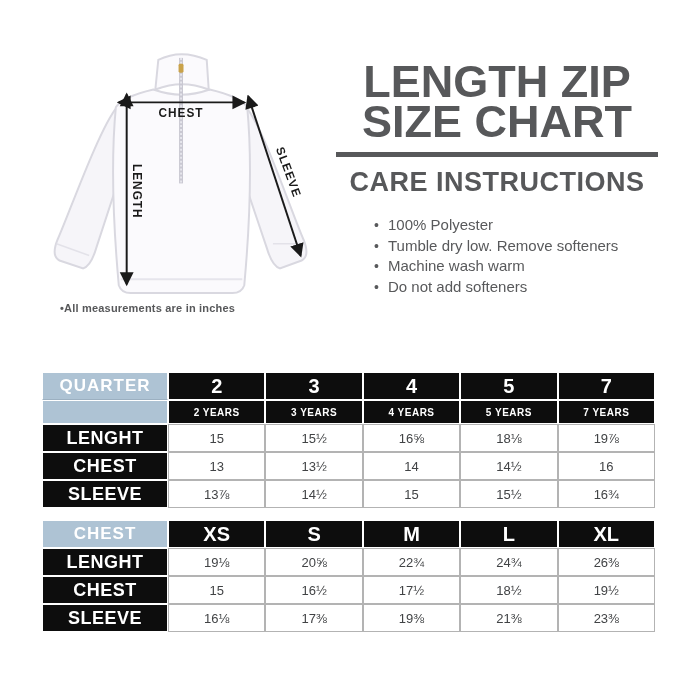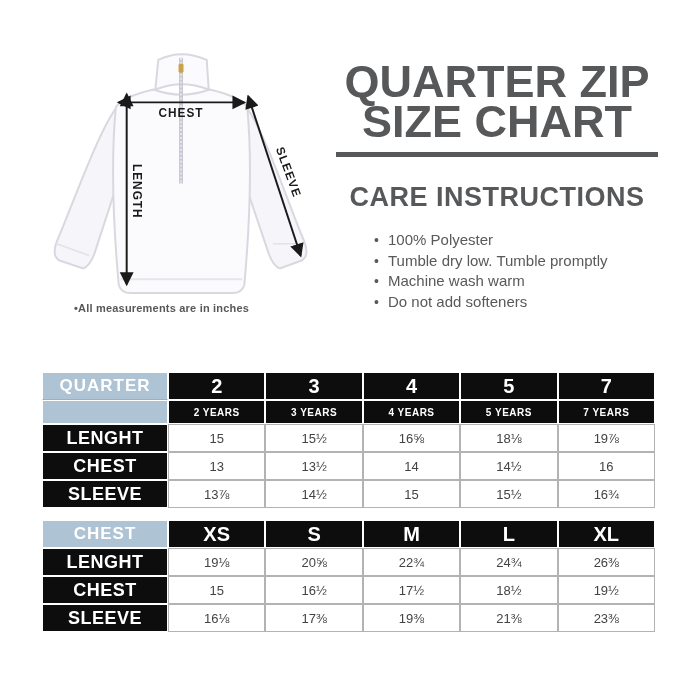--- a/index.html
+++ b/index.html
@@ -4,32 +4,32 @@
 <style>
   html,body{margin:0;padding:0;background:#ffffff;}
   .canvas{
     position:relative;width:700px;height:700px;background:#ffffff;overflow:hidden;
     font-family:"Liberation Sans", sans-serif;color:#58595b;
   }
 
   
   .garment{position:absolute;left:28px;top:50px;width:312px;height:252px;}
   .measure-note{
-    position:absolute;left:74px;top:302px;font-size:11px;font-weight:bold;
+    position:absolute;left:60px;top:302px;font-size:11px;font-weight:bold;
     color:#57585a;letter-spacing:.2px;
   }
 
   
   .right-col{position:absolute;left:336px;top:62px;width:322px;text-align:center;}
   .title-line{
     font-size:45px;line-height:40px;font-weight:bold;color:#57585a;letter-spacing:0;
   }
   .title-divider{height:5px;background:#57585a;margin-top:10px;}
   .care-heading{
-    margin-top:26px;font-size:27px;line-height:28px;font-weight:bold;color:#57585a;
+    margin-top:11px;font-size:27px;line-height:28px;font-weight:bold;color:#57585a;
     letter-spacing:.5px;
   }
   .care-list{
     margin:19px 0 0 0;padding:0;list-style:none;text-align:left;
     font-size:15px;line-height:20.5px;color:#58595b;
   }
   .care-list li{display:flex;}
   .care-list .dot{width:14px;margin-left:38px;font-size:14px;}
 
   
@@ -98,32 +98,32 @@
 
     <g>
       <line x1="221" y1="47" x2="274" y2="208" stroke="#1a1a1a" stroke-width="2" marker-start="url(#ah-s)" marker-end="url(#ah-e)"></line>
       <text x="0" y="0" text-anchor="middle" font-size="12" font-weight="bold" fill="#1a1a1a" letter-spacing="1" transform="translate(258,125) rotate(70)">SLEEVE</text>
     </g>
   </svg>
 
   <div class="measure-note">•All measurements are in inches</div>
 
   <div class="right-col">
-    <div class="title-line">QUARTER ZIP</div>
+    <div class="title-line">LENGTH ZIP</div>
     <div class="title-line">SIZE CHART</div>
     <div class="title-divider"></div>
     <div class="care-heading">CARE INSTRUCTIONS</div>
     <ul class="care-list" id="care-list">
         <li>
           <span class="dot">•</span>
           <span>100% Polyester</span>
         </li>
         <li>
           <span class="dot">•</span>
-          <span>Tumble dry low. Tumble promptly</span>
+          <span>Tumble dry low. Remove softeners</span>
         </li>
         <li>
           <span class="dot">•</span>
           <span>Machine wash warm</span>
         </li>
         <li>
           <span class="dot">•</span>
           <span>Do not add softeners</span>
         </li>
       </ul>

